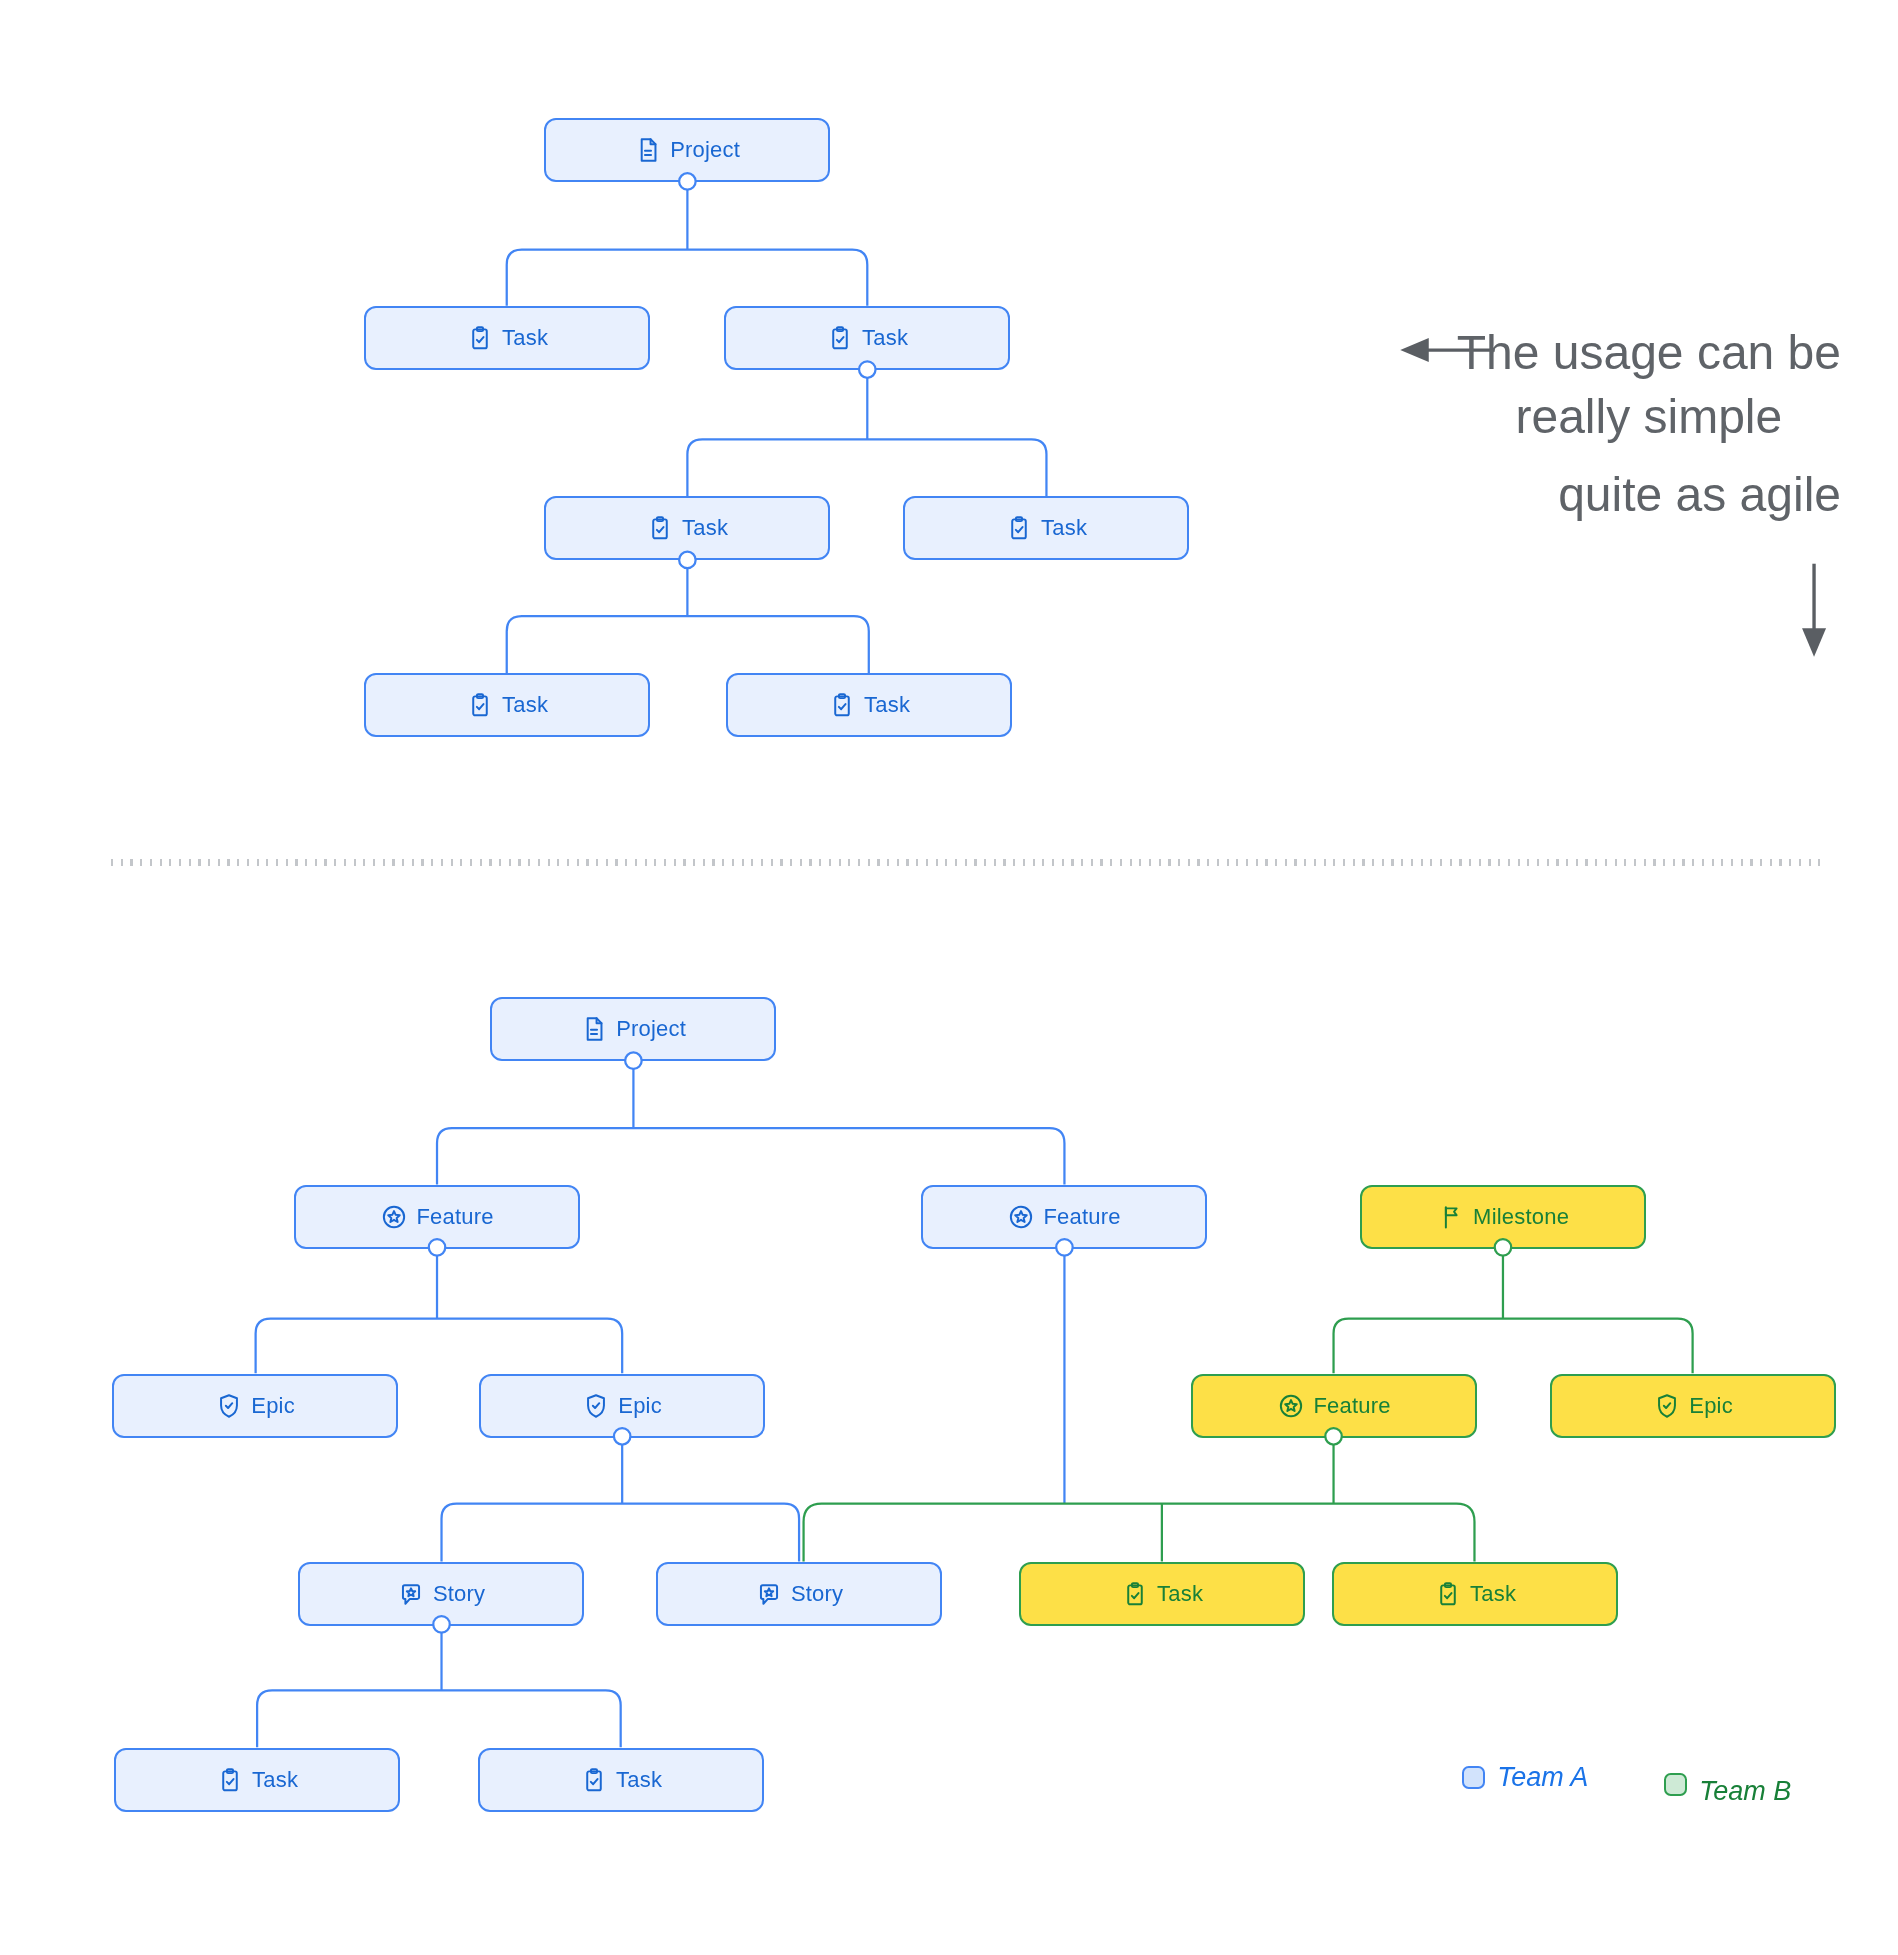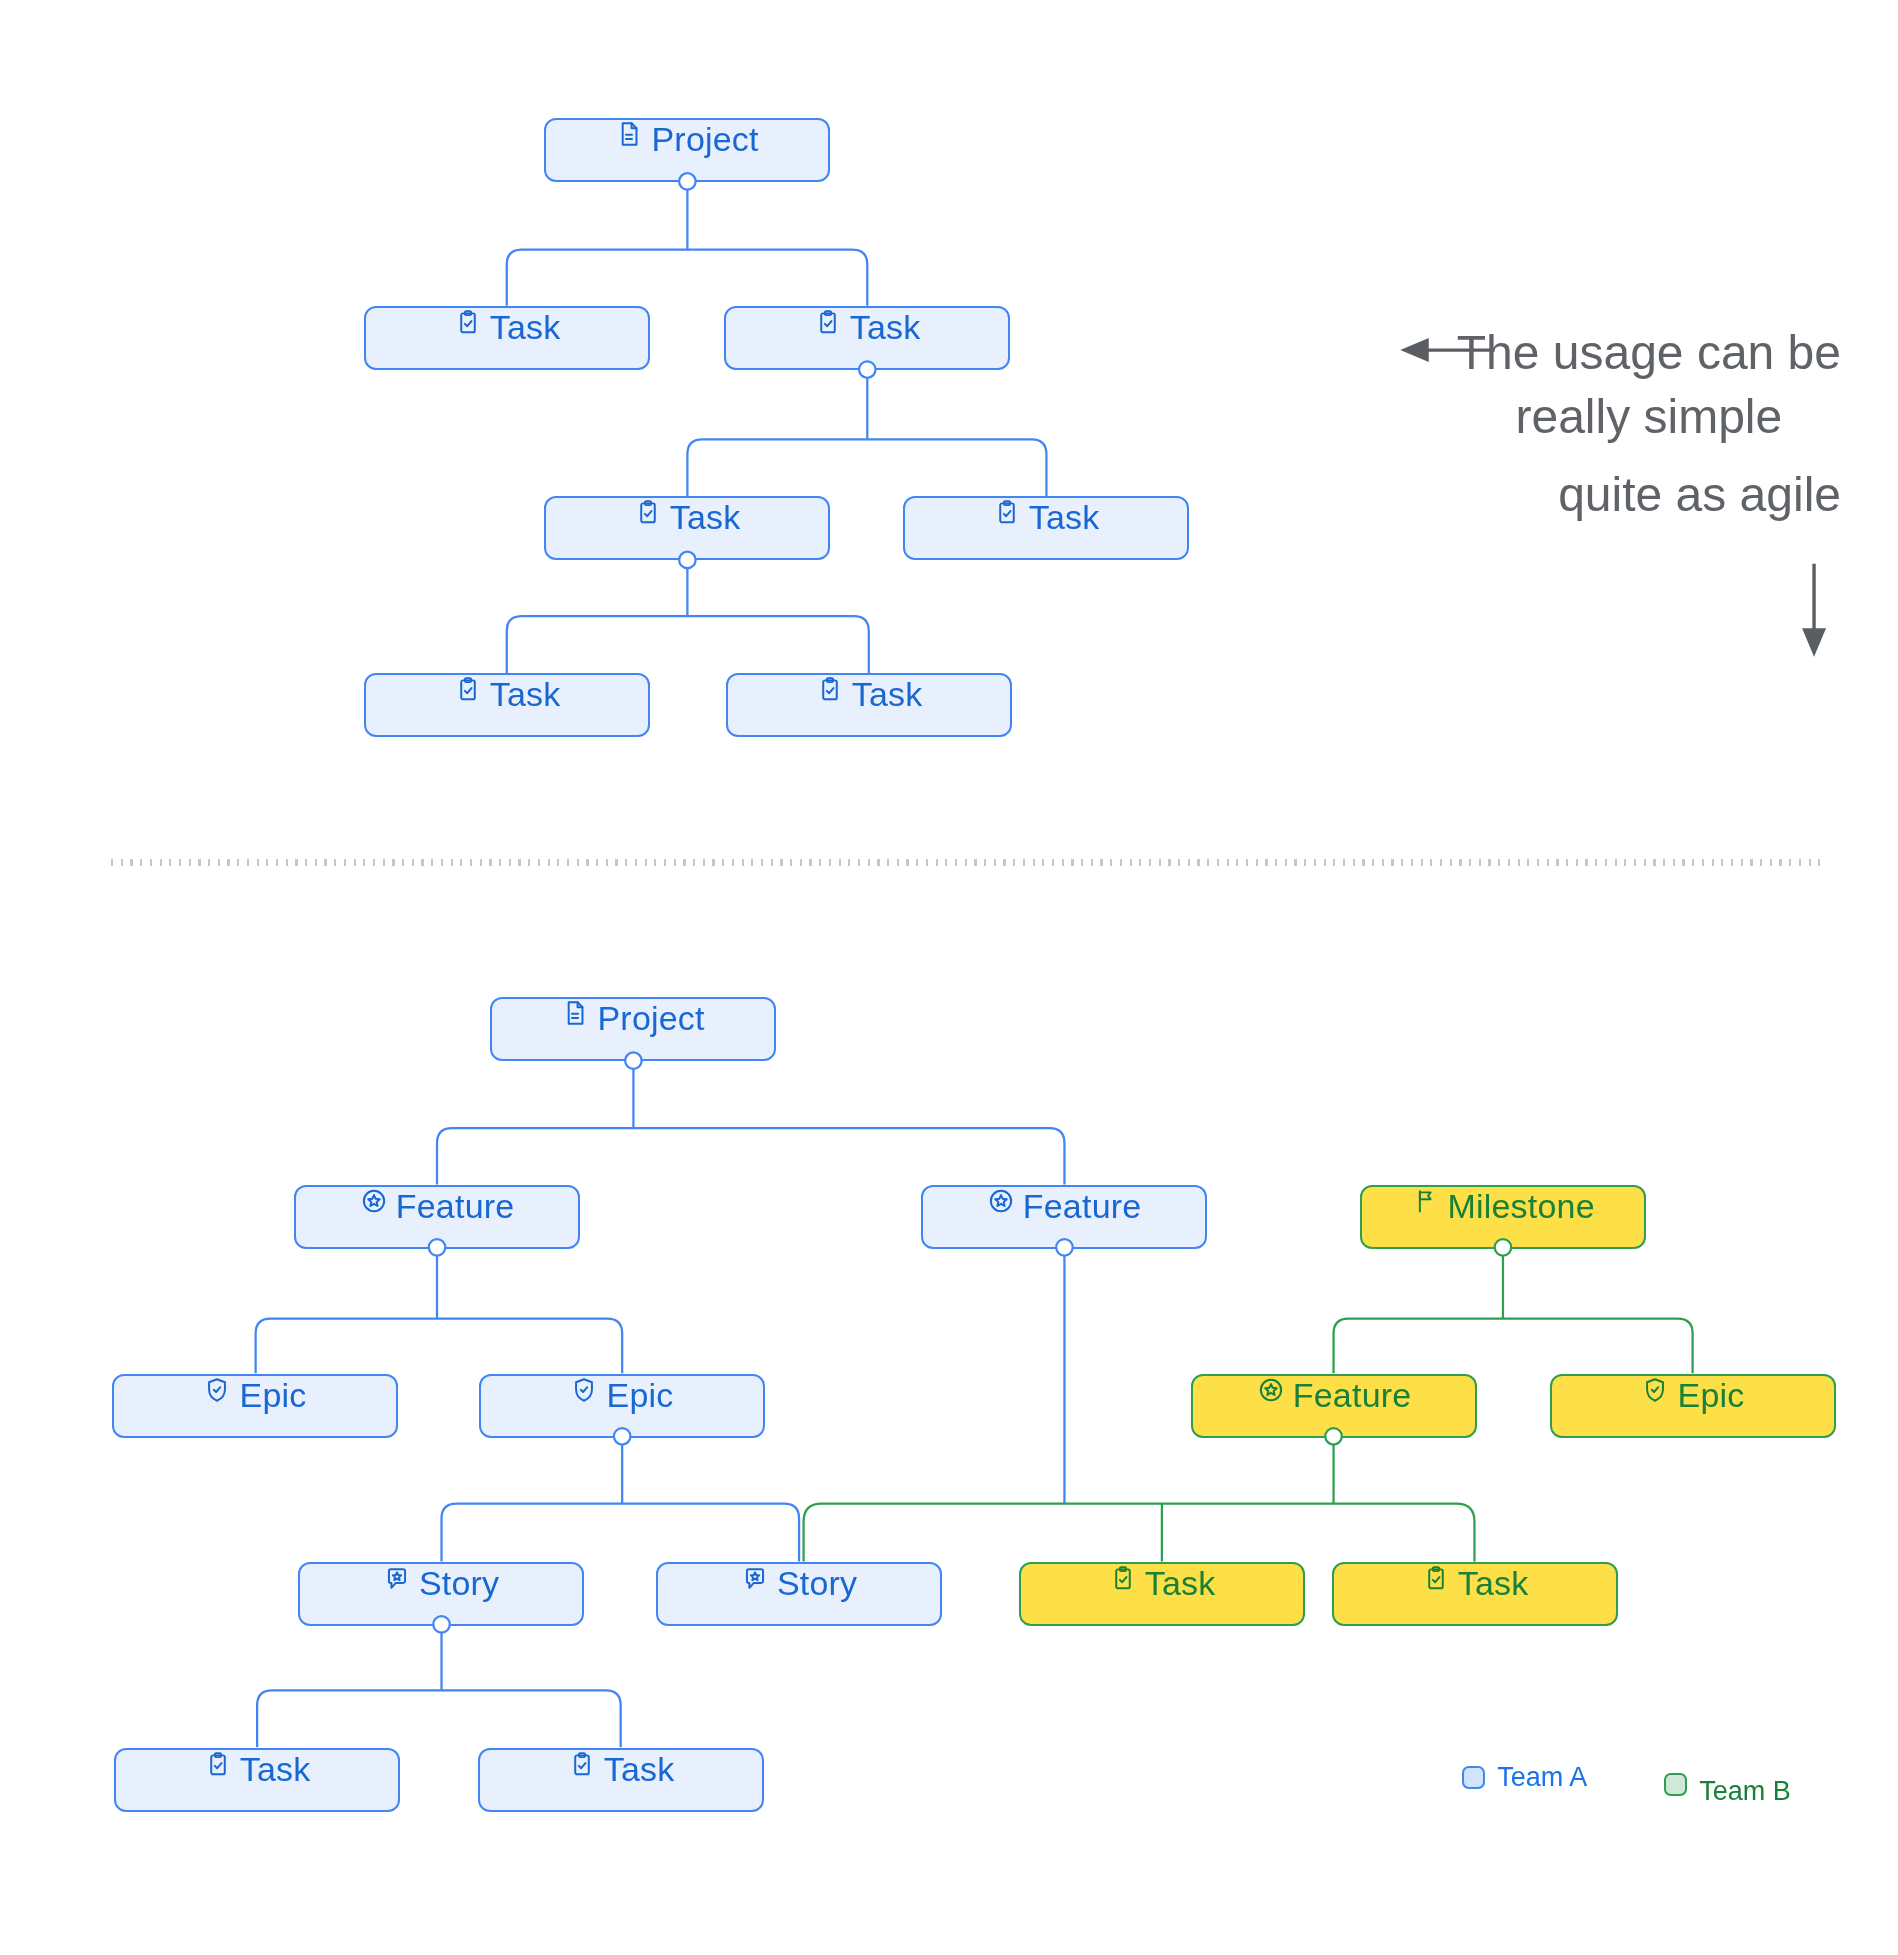--- a/index.html
+++ b/index.html
@@ -3,23 +3,23 @@
 <meta charset="utf-8">
 <style>
   html,body{margin:0;padding:0;background:#ffffff;}
   #stage{
     position:relative;width:1898px;height:1955px;background:#ffffff;overflow:hidden;
     font-family:"Liberation Sans","DejaVu Sans",sans-serif;
   }
   
   .node{
     position:absolute;width:286px;height:64px;box-sizing:border-box;
-    display:flex;align-items:flex-start;justify-content:center;gap:8.2px;
+    display:flex;align-items:center;justify-content:center;gap:8.2px;
     border:2.2px solid;border-radius:12px;
-    font-size:34px;font-weight:500;letter-spacing:0.2px;z-index:1;
+    font-size:22px;font-weight:500;letter-spacing:0.2px;z-index:1;
   }
   .team-a{background:#e8f0fe;border-color:#4285f4;color:#1967d2;}
   .team-b{background:#fde047;border-color:#2e9e4f;color:#188038;}
   .node .ic{width:28px;height:28px;flex:0 0 auto;}
   .ic *{stroke:currentColor;stroke-width:1.7;fill:none;stroke-linecap:round;stroke-linejoin:round;}
   
   #wires{position:absolute;left:0;top:0;z-index:2;pointer-events:none;}
   .w-blue{stroke:#4285f4;stroke-width:3;fill:none;}
   .w-green{stroke:#2e9e4f;stroke-width:3;fill:none;}
   .port-blue{fill:#ffffff;stroke:#4285f4;stroke-width:3;}
@@ -30,21 +30,21 @@
   .note{
     position:absolute;right:57px;text-align:center;color:#5f6368;
     font-size:48px;line-height:64px;white-space:nowrap;z-index:3;
   }
   
   #divider{
     position:absolute;left:111px;top:859px;width:1712px;height:6.7px;z-index:1;
     background:repeating-linear-gradient(90deg,#c3c6ca 0 2.2px,transparent 2.2px 9.7px);
   }
   
-  .legend-item{position:absolute;top:1762px;display:flex;align-items:center;gap:12.7px;z-index:3;font-size:27px;font-weight:500;}
+  .legend-item{position:absolute;top:1762px;display:flex;align-items:center;gap:12.7px;z-index:3;font-size:27px;font-weight:500;font-style:italic;}
   .swatch{width:22.5px;height:22.5px;border-radius:6.7px;border:2.2px solid;box-sizing:border-box;}
   .sw-a{background:#d2e3fc;border-color:#4285f4;}
   .sw-b{background:#ceead6;border-color:#2e9e4f;}
   .lg-a{color:#1a73e8;}
   .lg-b{color:#188038;margin-top:14px;}
 </style>
 </head>
 <body>
 
 <div id="stage">

